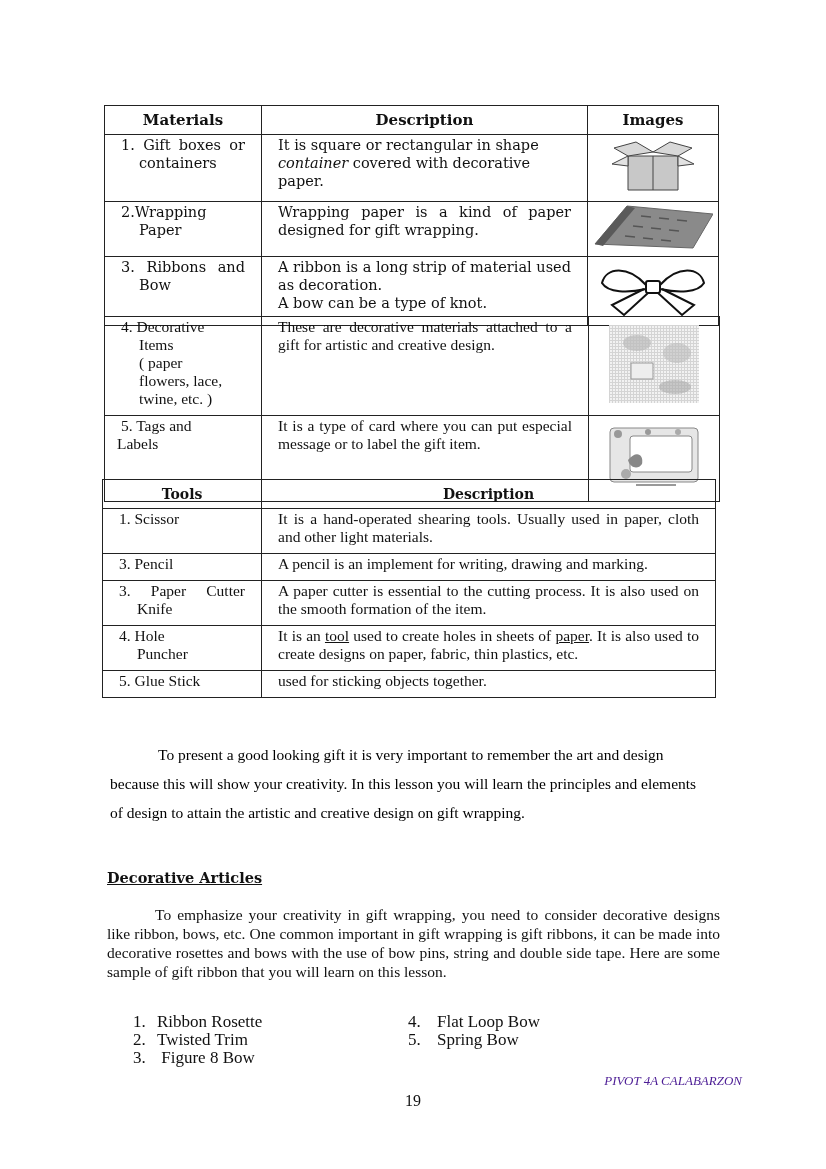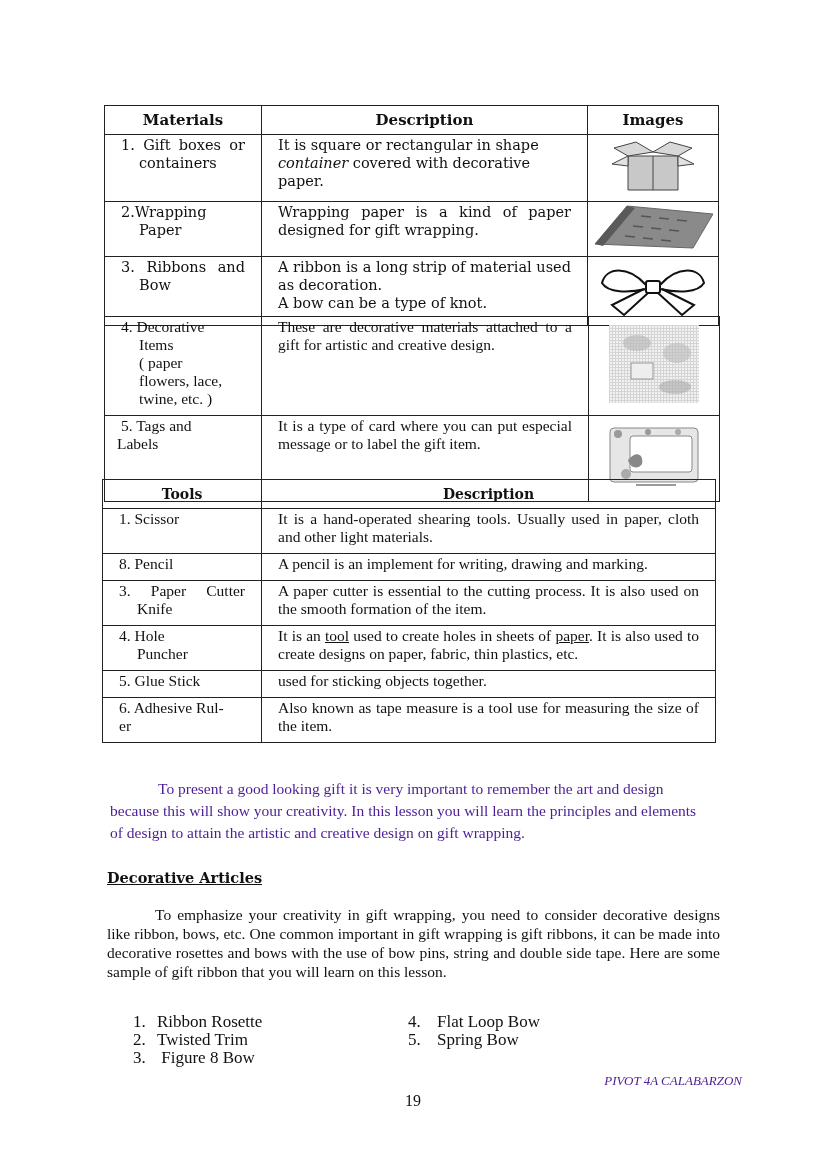--- a/index.html
+++ b/index.html
@@ -13,21 +13,21 @@
   .mat td.c3 { width: 126px; text-align: center; vertical-align: middle; padding: 2px; }
   .mat2 { left: 104px; top: 316px; width: 616px; font-family: "Liberation Serif", serif; font-size: 15.5px; line-height: 18px; }
   .mat2 td.c1 { width: 124px; }
   .mat2 td.c3 { width: 126px; text-align: center; vertical-align: middle; padding: 2px; }
   .tools { left: 102px; top: 479px; width: 614px; font-family: "Liberation Serif", serif; font-size: 15.5px; line-height: 18px; }
   .tools th { font-family: "DejaVu Serif", serif; font-weight: bold; font-size: 14px; height: 26px; vertical-align: middle; text-align: center; }
   .tools td.c1 { width: 126px; }
   .just { text-align: justify; text-align-last: auto; }
   .indent { padding-left: 18px; }
   .para { position: absolute; font-family: "Liberation Serif", serif; font-size: 15.5px; line-height: 19px; }
-  .p1 { left: 110px; top: 778px; width: 590px; color: #4c1d95; line-height: 22px; }
+  .p1 { left: 110px; top: 740px; width: 590px; color: #000000; line-height: 29px; }
   .p1 .ti, .p2 .ti { display: inline-block; width: 48px; }
   .heading { position: absolute; left: 107px; top: 869px; font-family: "DejaVu Serif", serif; font-weight: bold; font-size: 14.5px; text-decoration: underline; }
   .p2 { left: 107px; top: 905px; width: 613px; text-align: justify; }
   .list { position: absolute; font-family: "Liberation Serif", serif; font-size: 17px; line-height: 18px; }
   .list div span.n { display: inline-block; width: 24px; }
   .l1 { left: 133px; top: 1013px; }
   .l2 { left: 408px; top: 1013px; }
   .footer { position: absolute; right: 84px; top: 1073px; font-family: Liberation Serif, serif; font-style: italic; font-size: 13px; color: #4c1d95; }
   .pagenum { position: absolute; left: 0; width: 826px; top: 1092px; text-align: center; font-family: "Liberation Serif", serif; font-size: 16px; }
   u.ul { text-decoration: underline; }
@@ -165,21 +165,21 @@
     <th>Description</th>
   </tr>
   <tr style="height:45px">
     <td class="c1">
           <div>1. Scissor</div>
         </td>
     <td class="just">It is a hand-operated shearing tools. Usually used in paper, cloth and other light materials.</td>
   </tr>
   <tr style="height:27px">
     <td class="c1">
-          <div>8. Pencil</div>
+          <div>3. Pencil</div>
         </td>
     <td class="just">A pencil is an implement for writing, drawing and marking.</td>
   </tr>
   <tr style="height:45px">
     <td class="c1">
       <div style="text-align:justify;text-align-last:justify;">3. Paper Cutter</div>
       <div class="indent">Knife</div>
     </td>
     <td class="just">A paper cutter is essential to the cutting process. It is also used on the smooth formation of the item.</td>
   </tr>
@@ -190,27 +190,20 @@
     </td>
     <td class="just">
       <span>It is an </span><u class="ul">tool</u><span> used to create holes in sheets of </span><u class="ul">paper</u><span>. It is also used to create designs on paper, fabric, thin plastics, etc.</span>
     </td>
   </tr>
   <tr style="height:27px">
     <td class="c1">
           <div>5. Glue Stick</div>
         </td>
     <td class="just">used for sticking objects together.</td>
-  </tr>
-  <tr style="height:45px">
-    <td class="c1">
-      <div>6. Adhesive Rul-</div>
-      <div>er</div>
-    </td>
-    <td class="just">Also known as tape measure is a  tool use for measuring  the size of the item.</td>
   </tr>
 </tbody>
   </table>
 
 <div class="para p1"><span class="ti"></span><span>To present a good looking gift it is very important to remember the  art and design because this will show your creativity. In this lesson you will learn the  principles and elements of design to attain the artistic and creative design on gift wrapping.</span></div>
 
 <div class="heading">Decorative Articles</div>
 
 <div class="para p2"><span class="ti"></span><span>To emphasize your creativity in  gift wrapping,  you need to consider decorative designs like ribbon, bows, etc. One common important in gift wrapping is gift ribbons, it can be made into decorative rosettes and bows with the use of bow pins, string and double side tape. Here are some sample of gift ribbon that you will learn on this lesson.</span></div>
 

